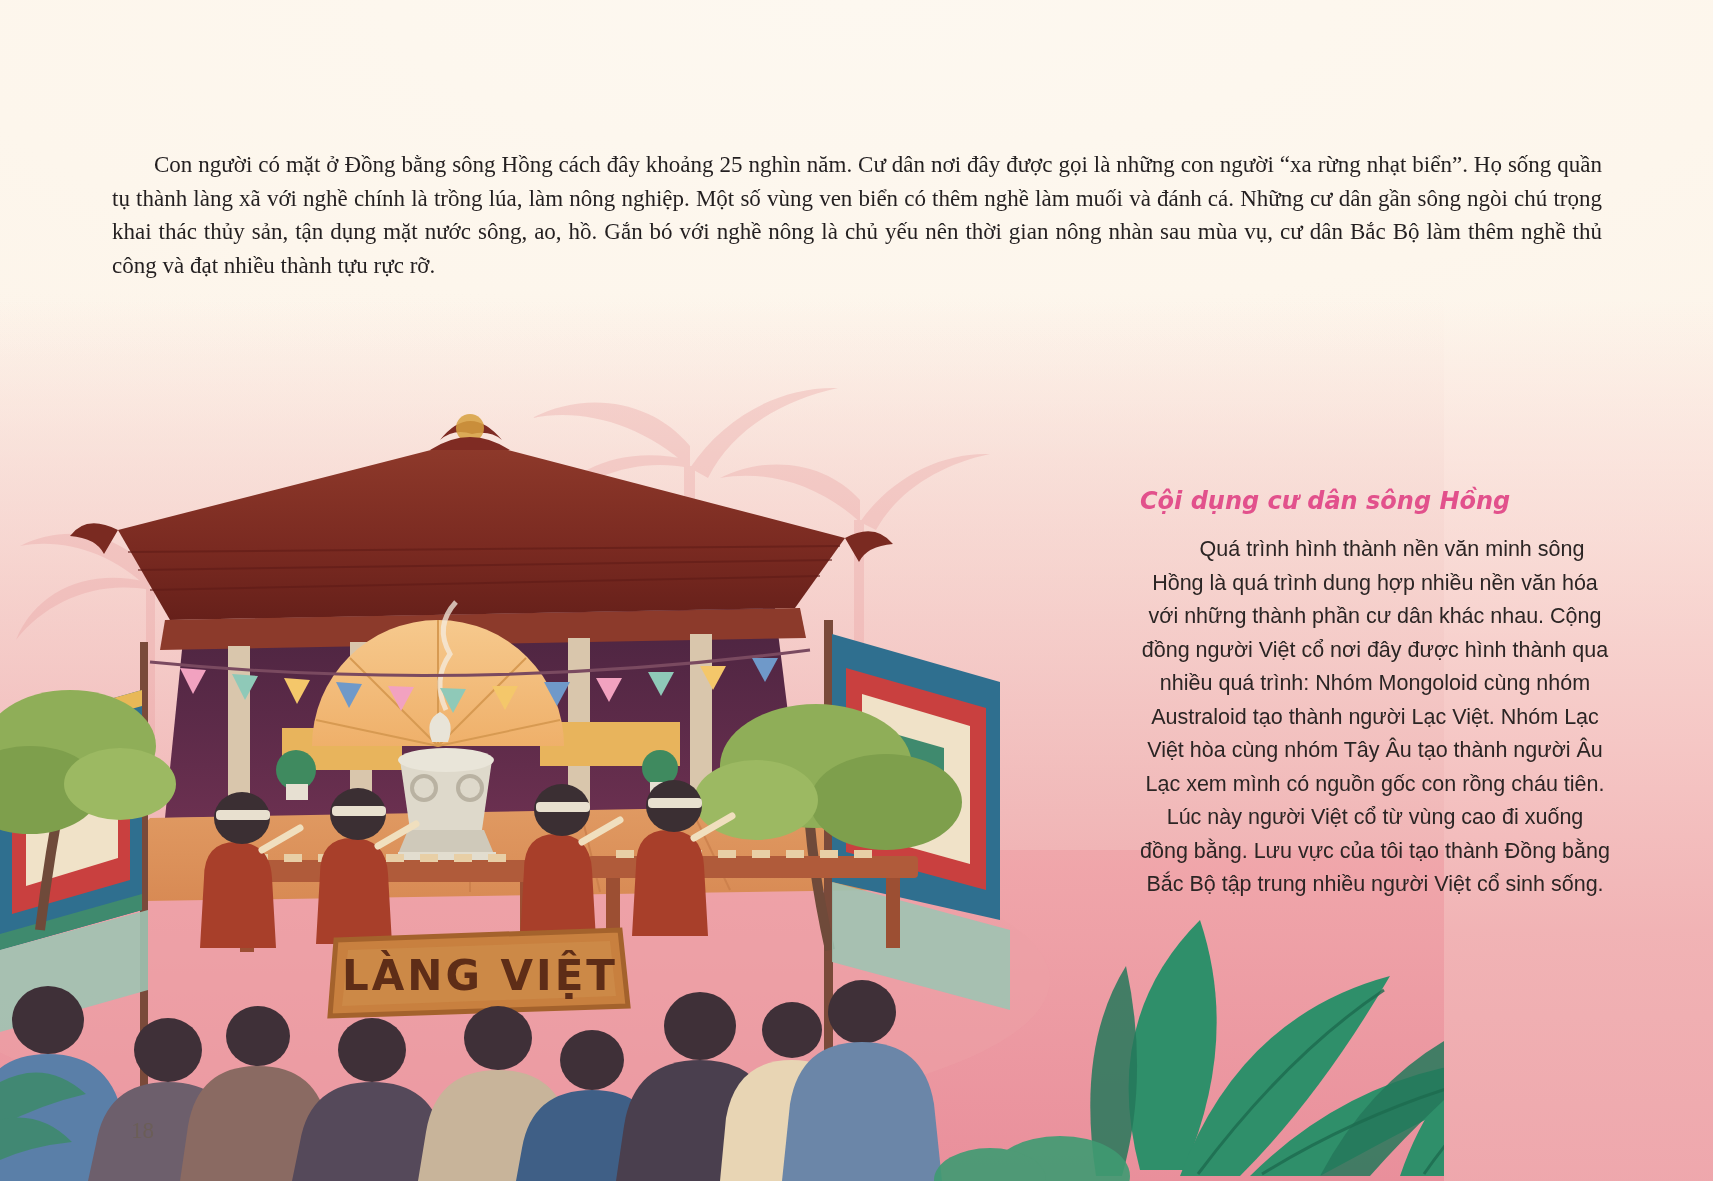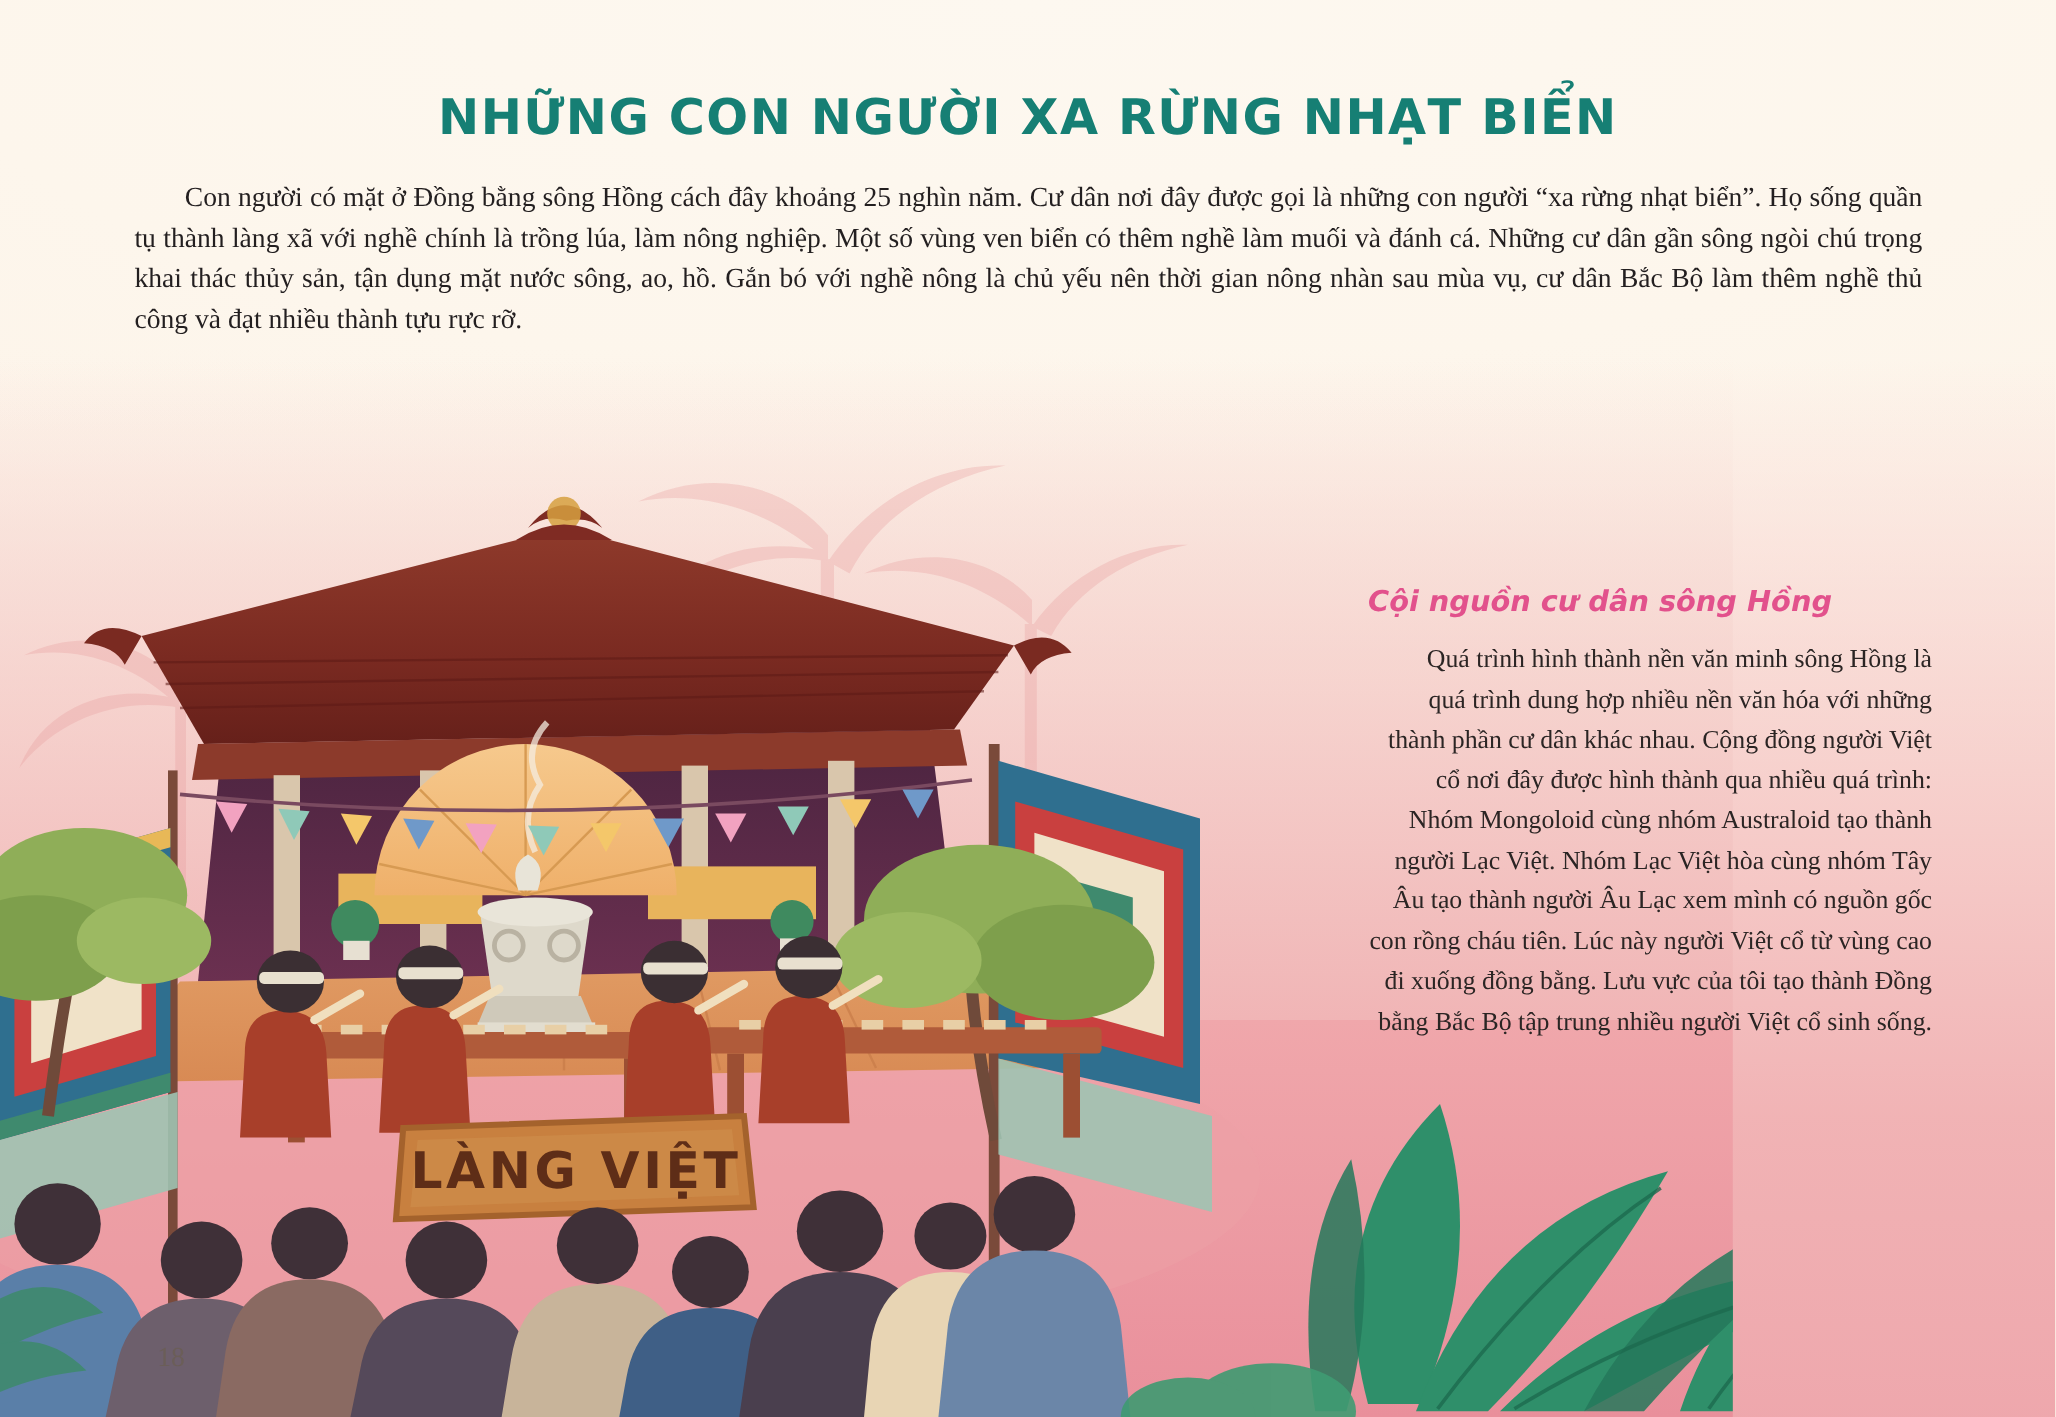--- a/index.html
+++ b/index.html
@@ -73,25 +73,25 @@
   }
   .side-heading {
     font-family: "DejaVu Sans", sans-serif;
     font-style: italic;
     font-weight: 700;
     font-size: 24px;
     color: #e2518c;
     margin-bottom: 18px;
   }
   .side-body {
-    font-family: Liberation Serif, serif;
+    font-family: Liberation Sans, sans-serif;
     font-size: 21.5px;
     line-height: 1.56;
     color: #2b2524;
-    text-align: right;
+    text-align: center;
     text-indent: 34px;
   }
 
   
   .page-number {
     position: absolute;
     left: 88px;
     top: 1118px;
     font-size: 23px;
     color: #6b5e58;
@@ -110,21 +110,20 @@
   }
   .illus svg { display: block; }
 </style>
 </head>
 <body>
 
 <div class="page">
 
   <div class="illus-wash"></div>
 
-  <div class="title">NHỮNG CON NGƯỜI XA RỪNG NHẠT BIỂN</div>
 
   <div class="intro">Con người có mặt ở Đồng bằng sông Hồng cách đây khoảng 25 nghìn năm. Cư dân nơi đây được gọi là những con người “xa rừng nhạt biển”. Họ sống quần tụ thành làng xã với nghề chính là trồng lúa, làm nông nghiệp. Một số vùng ven biển có thêm nghề làm muối và đánh cá. Những cư dân gần sông ngòi chú trọng khai thác thủy sản, tận dụng mặt nước sông, ao, hồ. Gắn bó với nghề nông là chủ yếu nên thời gian nông nhàn sau mùa vụ, cư dân Bắc Bộ làm thêm nghề thủ công và đạt nhiều thành tựu rực rỡ.</div>
 
   <div class="illus">
     <svg width="1713" height="891" viewBox="0 0 1713 891" xmlns="http://www.w3.org/2000/svg">
       <defs>
         <linearGradient id="skyG" x1="0" y1="0" x2="0" y2="1">
           <stop offset="0%" stop-color="#fbeee4" stop-opacity="0"></stop>
           <stop offset="30%" stop-color="#f7ddd6" stop-opacity=".6"></stop>
           <stop offset="100%" stop-color="#f0b4b5" stop-opacity=".9"></stop>
@@ -418,19 +417,19 @@
       </g>
 
       <g fill="#3f8a6e" opacity=".9">
         <path d="M0 792 q46-24 86 12 q-44 10-86 32z"></path>
         <path d="M0 830 q40-10 72 22 q-40 4-72 18z"></path>
       </g>
     </svg>
   </div>
 
   <div class="side-col">
-    <div class="side-heading">Cội nguồn cư dân sông Hồng</div>
+    <div class="side-heading">Cội dụng cư dân sông Hồng</div>
     <div class="side-body">Quá trình hình thành nền văn minh sông Hồng là quá trình dung hợp nhiều nền văn hóa với những thành phần cư dân khác nhau. Cộng đồng người Việt cổ nơi đây được hình thành qua nhiều quá trình: Nhóm Mongoloid cùng nhóm Australoid tạo thành người Lạc Việt. Nhóm Lạc Việt hòa cùng nhóm Tây Âu tạo thành người Âu Lạc xem mình có nguồn gốc con rồng cháu tiên. Lúc này người Việt cổ từ vùng cao đi xuống đồng bằng. Lưu vực của tôi tạo thành Đồng bằng Bắc Bộ tập trung nhiều người Việt cổ sinh sống.</div>
   </div>
 
   <div class="page-number">18</div>
 
 </div>
 
 </body></html>

